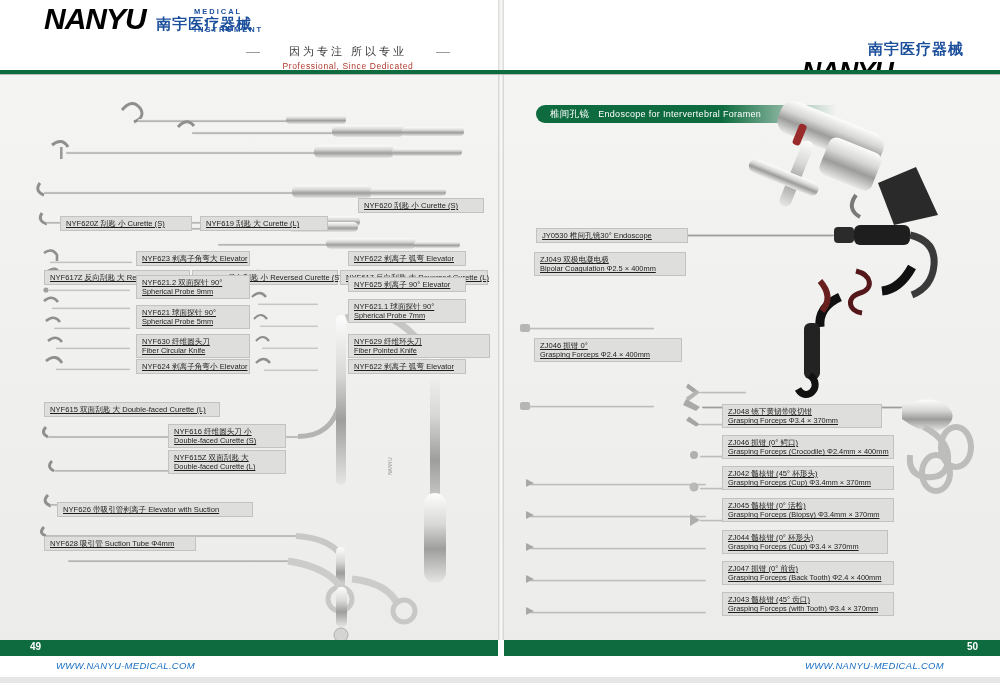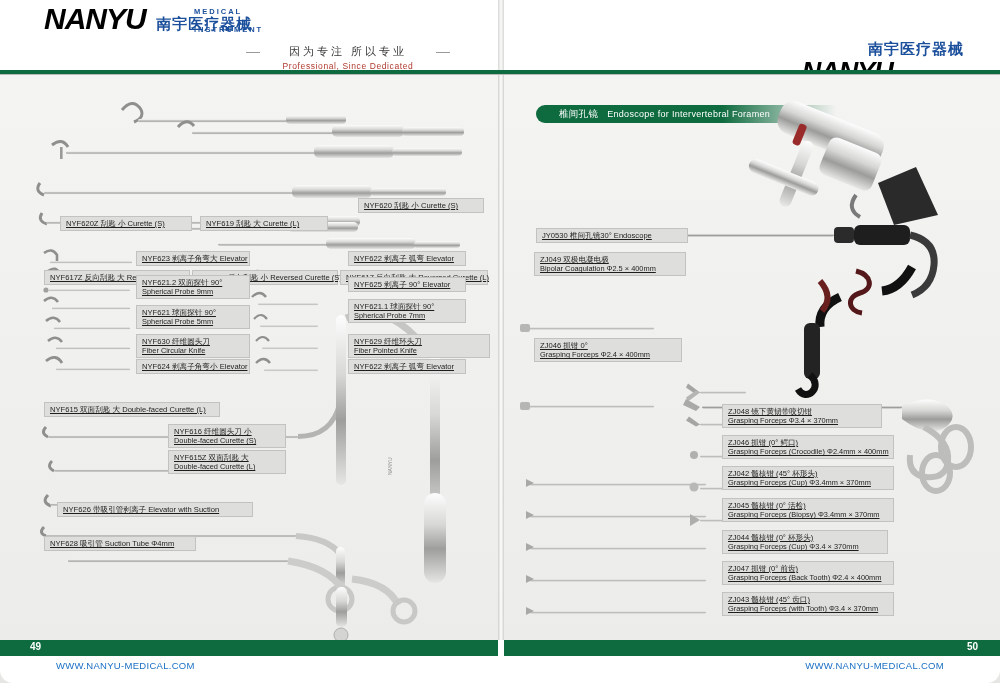--- a/index.html
+++ b/index.html
@@ -38,48 +38,48 @@
   .header-rule-b{position:absolute;left:0;top:74px;width:1000px;height:1px;background:#b9b9b7;}
 
   
   .spread{position:absolute;left:0;top:75px;width:1000px;height:565px;}
   .page-half{position:absolute;top:0;height:565px;background:linear-gradient(180deg,#f4f4f2,#ececea);}
   .left-half{left:0;width:498px;}
   .right-half{left:504px;width:496px;}
   .spine{position:absolute;left:498px;top:0;width:6px;height:565px;background:linear-gradient(90deg,#cfcfcd,#f7f7f5 40%,#f7f7f5 60%,#cfcfcd);}
 
   
-  .footer{position:absolute;left:0;top:640px;width:1000px;height:43px;background:#ffffff;border-radius:13px;}
+  .footer{position:absolute;left:0;top:640px;width:1000px;height:37px;background:#ffffff;}
   .foot-bar{position:absolute;top:0;height:16px;background:#0e6b3f;}
   .foot-bar.l{left:0;width:498px;}
   .foot-bar.r{left:504px;width:496px;}
   .pg{position:absolute;top:1px;color:#fff;font-size:10px;font-weight:bold;}
   .pg.l{left:30px;}
   .pg.r{right:22px;}
-  .fweb{position:absolute;top:2px;font-size:9.5px;color:#1a6fc4;letter-spacing:.3px;}
+  .fweb{position:absolute;top:2px;font-size:9.5px;color:#1a6fc4;letter-spacing:.3px;font-style:italic;}
   .fweb.l{left:56px;}
   .fweb.r{right:56px;}
 
   
   .cap{
     position:absolute;background:#dededc;border:1px solid #c2c2c0;
     color:#1e1e1e;font-size:7.4px;line-height:9.4px;
     padding:2px 5px;white-space:nowrap;box-sizing:border-box;text-decoration:underline;
   }
   .cap .cn{font-size:7.6px;}
   .cap .en{font-size:7.4px;}
   .cap.two{line-height:9.2px;}
 
   
   .sect{
     position:absolute;left:536px;top:105px;width:300px;height:18px;
     background:linear-gradient(90deg,#0e6b3f 0%,#0e6b3f 62%,rgba(14,107,63,0) 100%);
     border-radius:9px 0 0 9px;
   }
-  .sect .t{position:absolute;left:23px;top:3px;color:#fff;font-size:9.5px;white-space:nowrap;letter-spacing:.3px;}
+  .sect .t{position:absolute;left:14px;top:3px;color:#fff;font-size:9.5px;white-space:nowrap;letter-spacing:.3px;}
   .sect .t .en{font-size:9px;}
 
   
   .ins{position:absolute;}
   svg{display:block;overflow:visible;}
 </style>
 </head>
 <body>
 
 <div class="page">

